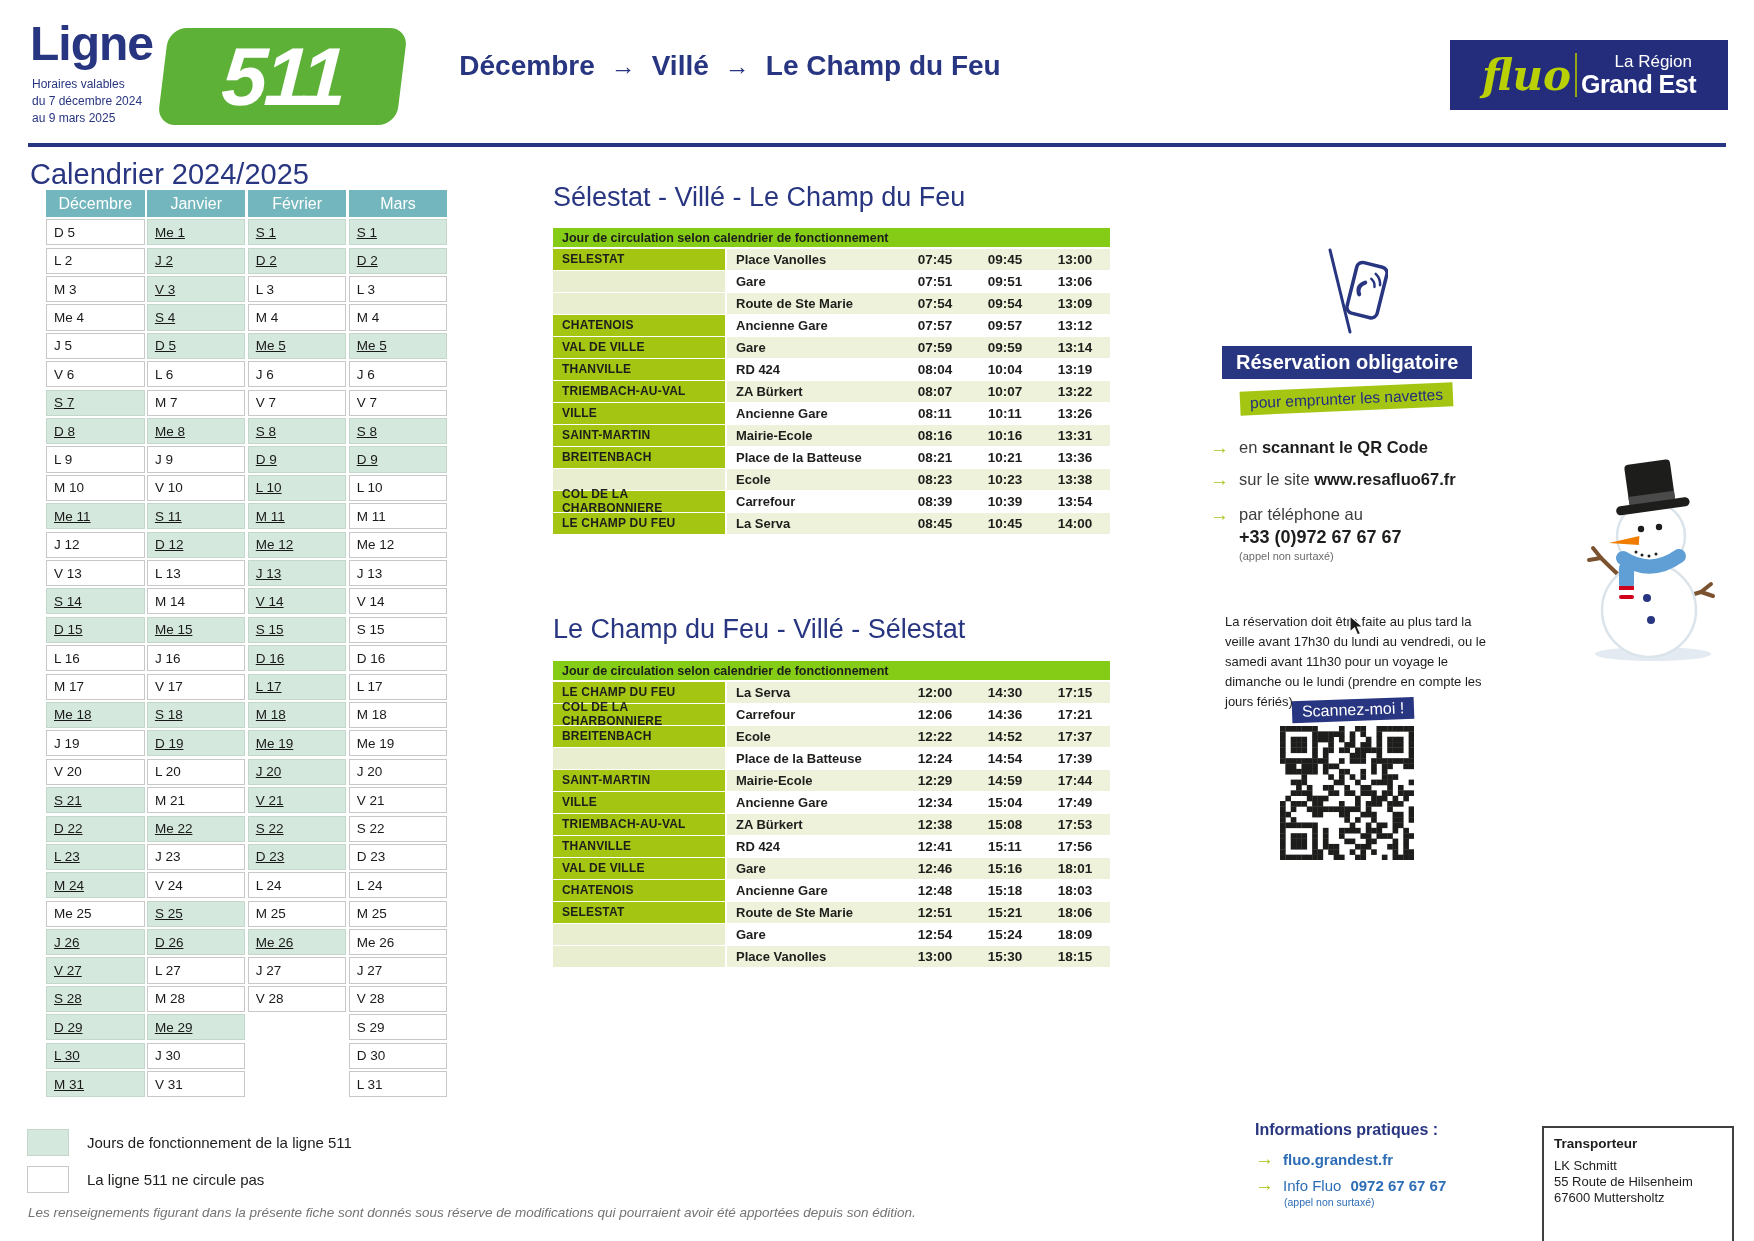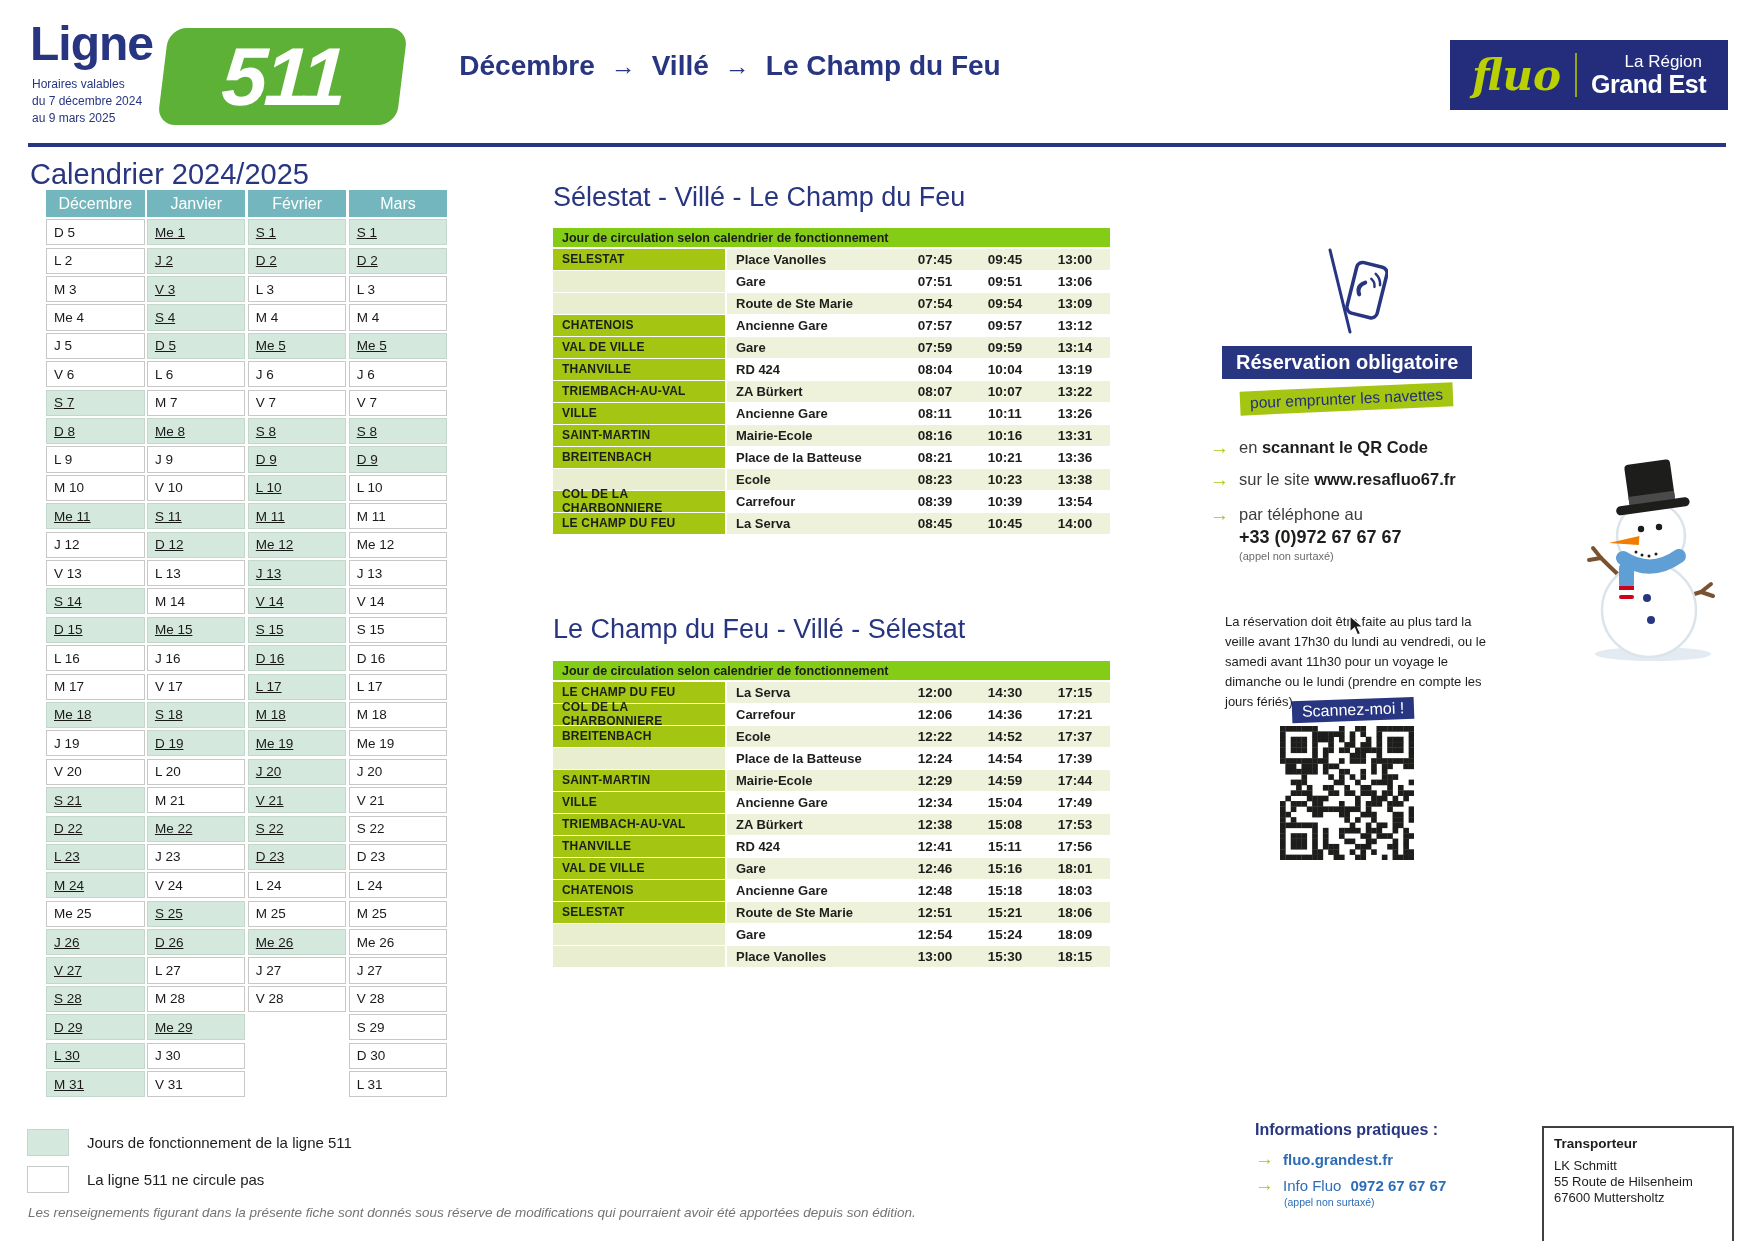--- a/index.html
+++ b/index.html
@@ -9,21 +9,21 @@
 
   
   .brand{left:30px;top:16px;font-size:48px;font-weight:bold;color:#283580;letter-spacing:-1px;}
   .validity{left:32px;top:76px;font-size:12px;color:#283580;line-height:17px;}
   .badge{left:163px;top:28px;width:239px;height:97px;background:#5cb136;border-radius:18px;
          transform:skewX(-7deg);display:flex;align-items:center;justify-content:center;}
   .badge-num{font-size:82px;font-weight:bold;font-style:italic;color:#fff;transform:skewX(4deg);letter-spacing:-3px;}
   .route-title{left:430px;top:50px;width:600px;text-align:center;font-size:28px;font-weight:bold;color:#283580;}
   .route-title .arr{font-size:25px;margin:0 16px;font-weight:bold;}
   .logo{left:1450px;top:40px;width:278px;height:70px;background:#232d7c;display:flex;
-        align-items:center;justify-content:center;gap:14px;}
+        align-items:center;justify-content:center;gap:4px;}
   .fluo-script{font-family:"DejaVu Serif",serif;font-size:42px;font-weight:bold;font-style:italic;color:#b9d104;}
   .logo-divider{width:2px;height:44px;background:#93a713;}
   .logo-right{color:#fff;line-height:1;text-align:right;}
   .region-top{font-size:17px;display:block;margin-bottom:2px;margin-right:4px;}
   .region-name{font-size:25px;font-weight:bold;letter-spacing:-0.5px;}
   .region-underline{height:3px;background:#b9d104;width:72px;margin-top:3px;margin-left:auto;}
   .header-rule{left:28px;top:143px;width:1698px;height:4px;background:#283580;}
 
   
   .cal-title{left:30px;top:158px;font-size:29px;color:#283580;}

